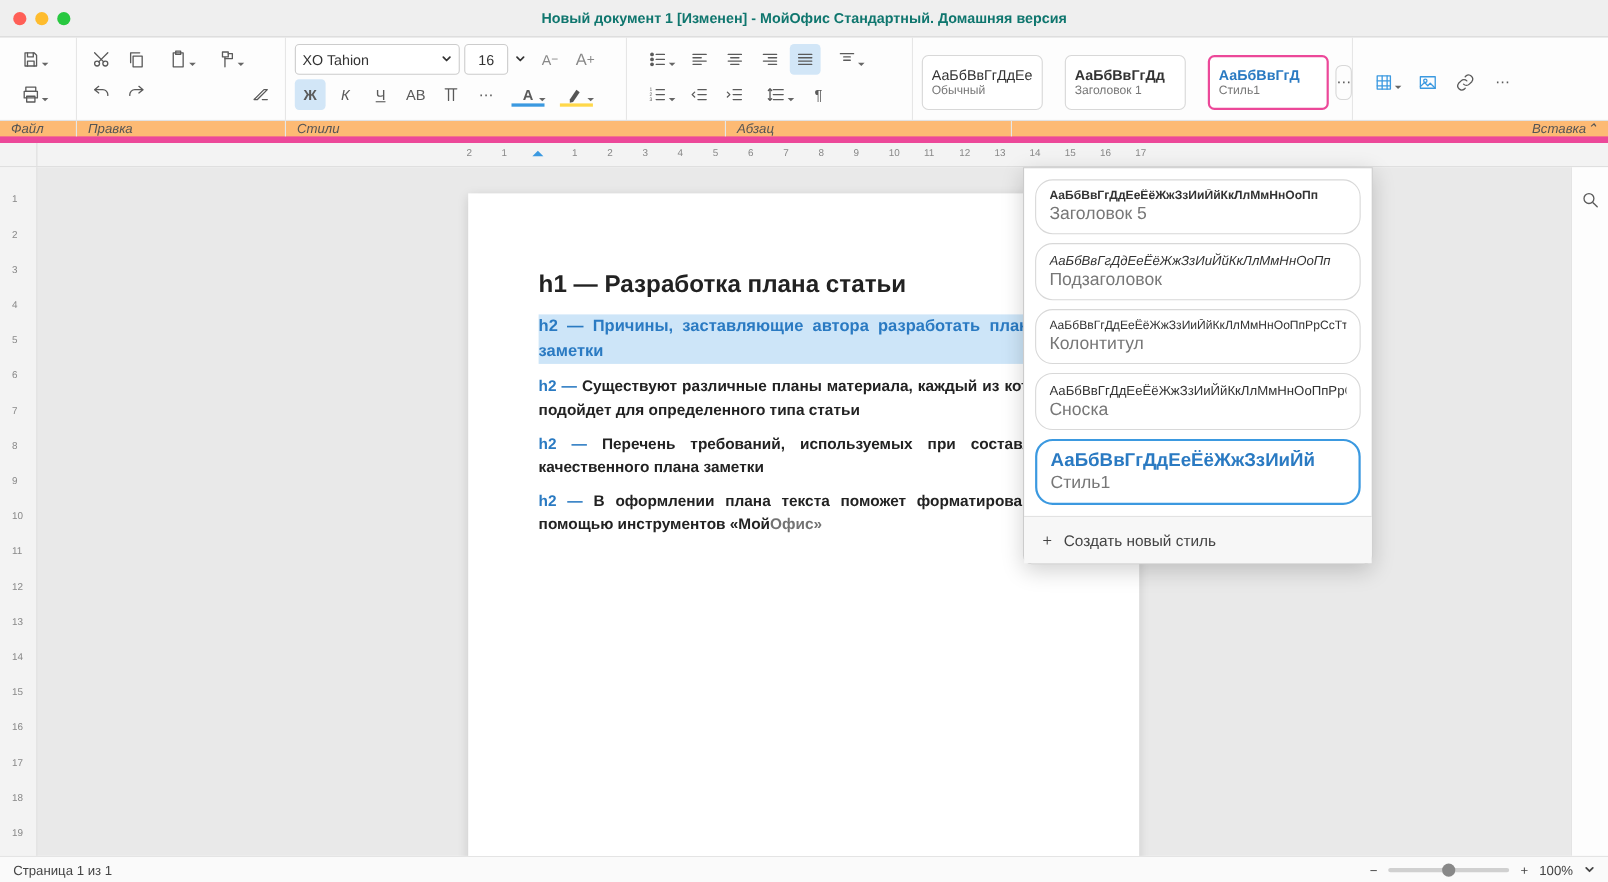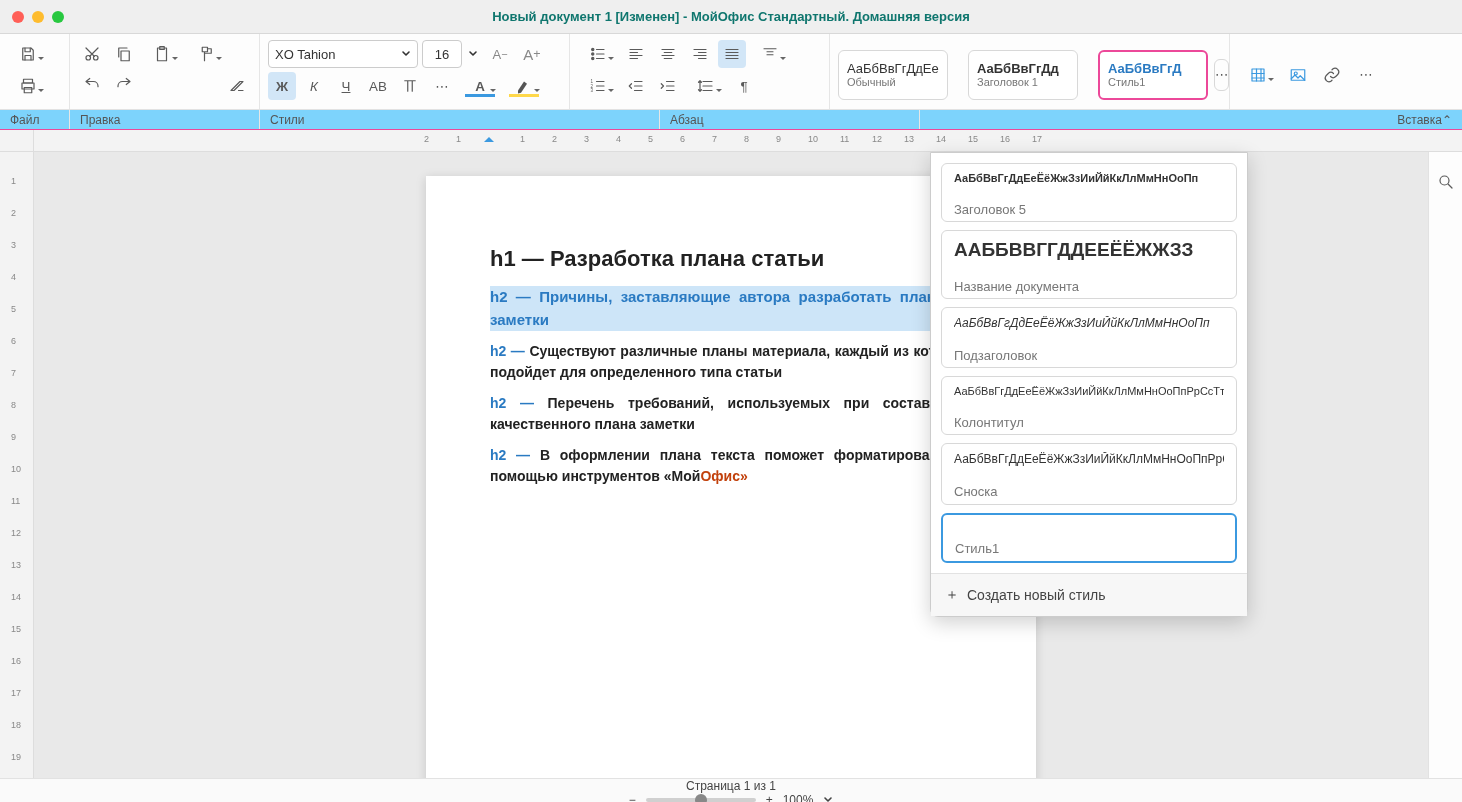--- a/index.html
+++ b/index.html
@@ -26,21 +26,21 @@
 .size-wrap { display: flex; align-items: center; gap: 2px; }
 .size-arrow { width: 18px; height: 28px; display: flex; align-items: center; justify-content: center; cursor: pointer; }
 .btn-active { background: #d2e6f7 !important; }
 .clr-under { height: 3px; position: absolute; bottom: 3px; left: 5px; right: 5px; }
 .style-card { border: 1px solid #d8d8d8; border-radius: 6px; padding: 4px 8px; width: 110px; height: 50px; display: flex; flex-direction: column; justify-content: center; overflow: hidden; cursor: pointer; background: #fff; }
 .style-card.sel { border: 2px solid #ec4899; }
 .style-prev { font-size: 13px; white-space: nowrap; overflow: hidden; }
 .style-name { font-size: 11px; color: #777; white-space: nowrap; overflow: hidden; }
 
 
-.section-labels { display: flex; height: 20px; border-bottom: 1px solid #ec4899; background: #7dd3fc; font-size: 12px; color: #555; }
+.section-labels { display: flex; height: 20px; border-bottom: 6px solid #ec4899; background: #fdba74; font-size: 12px; color: #555; font-style: italic; }
 .section-labels div { border-right: 1px solid #e6e6e6; padding-left: 10px; display: flex; align-items: center; }
 
 
 .ruler-row { height: 22px; background: #f3f3f3; border-bottom: 1px solid #ddd; display: flex; }
 .ruler-v-spacer { width: 34px; border-right: 1px solid #ddd; }
 .ruler-h { flex: 1; position: relative; font-size: 9px; color: #888; overflow: hidden; }
 .ruler-h span { position: absolute; top: 4px; }
 
 
 .main { display: flex; height: calc(100vh - 34px - 76px - 20px - 22px - 24px); background: #e9e9e9; position: relative; }
@@ -52,28 +52,28 @@
 .page .h2blue { font-size: 15px; font-weight: bold; color: #2a7ac2; line-height: 1.5; }
 .page .h2blue.sel { background: #cde5f8; }
 .page .h2black { font-size: 14px; font-weight: bold; color: #222; line-height: 1.5; margin-top: 10px; }
 .page .h2black b { color: #2a7ac2; }
 .page p { margin-bottom: 6px; text-align: justify; }
 .right-bar { width: 34px; background: #fdfdfd; border-left: 1px solid #e2e2e2; display: flex; flex-direction: column; align-items: center; padding-top: 16px; }
 
 
 .popup { position: absolute; top: 0; right: 214px; width: 318px; background: #fff; border: 1px solid #ccc; border-radius: 0 0 8px 8px; box-shadow: 0 6px 20px rgba(0,0,0,.18); z-index: 100; }
 .popup-list { padding: 10px; display: flex; flex-direction: column; gap: 8px; max-height: 420px; overflow-y: auto; }
-.popup-card { border: 1px solid #d8d8d8; border-radius: 6px; padding: 8px 12px; cursor: pointer; overflow: hidden; }
+.popup-card { border: 1px solid #d8d8d8; border-radius: 16px; padding: 8px 12px; cursor: pointer; overflow: hidden; }
 .popup-card.sel { border: 2px solid #3b99e0; }
 .popup-card .prev { white-space: nowrap; overflow: hidden; }
-.popup-card .nm { font-size: 13px; color: #777; margin-top: 18px; }
+.popup-card .nm { font-size: 16px; color: #777; margin-top: 2px; }
 .popup-footer { border-top: 1px solid #e2e2e2; padding: 12px 14px; font-size: 14px; color: #444; display: flex; align-items: center; gap: 8px; cursor: pointer; background: #f7f7f7; }
 
 
-.statusbar { height: 24px; background: #fafafa; border-top: 1px solid #e2e2e2; display: flex; align-items: center; justify-content: space-between; padding: 0 12px; font-size: 12px; color: #444; flex-direction: column; }
+.statusbar { height: 24px; background: #fafafa; border-top: 1px solid #e2e2e2; display: flex; align-items: center; justify-content: space-between; padding: 0 12px; font-size: 12px; color: #444; }
 .zoom { display: flex; align-items: center; gap: 10px; }
 .slider { width: 110px; height: 4px; background: #d0d0d0; border-radius: 2px; position: relative; }
 .slider .thumb { width: 12px; height: 12px; background: #888; border-radius: 50%; position: absolute; top: -4px; left: 50%; transform: translateX(-50%); }
 
 svg { width: 18px; height: 18px; stroke: currentColor; fill: none; stroke-width: 1.6; stroke-linecap: round; stroke-linejoin: round; }
 .chev { width: 10px; height: 10px; }
 </style>
 </head>
 <body>
 
@@ -362,55 +362,52 @@
       <span style="top: 536px;">17</span>
       <span style="top: 568px;">18</span>
       <span style="top: 600px;">19</span>
     </div>
   <div class="canvas">
     <div class="page">
       <h1>h1 — Разработка плана статьи</h1>
       <p class="h2blue sel">h2 — Причины, заставляющие автора разработать план для заметки</p>
       <p class="h2black"><b>h2 —</b><span> Существуют различные планы материала, каждый из которых подойдет для определенного типа статьи</span></p>
       <p class="h2black"><b>h2 —</b><span> Перечень требований, используемых при составлении качественного плана заметки</span></p>
-      <p class="h2black"><b>h2 —</b><span> В оформлении плана текста поможет форматирование с помощью инструментов «Мой</span><span style="color:#c2410c">Офис»</span></p>
+      <p class="h2black"><b>h2 —</b><span> В оформлении плана текста поможет форматирование с помощью инструментов «Мой</span><span style="color:#737373">Офис»</span></p>
     </div>
   </div>
   <div class="right-bar">
     <button class="btn">
         <svg viewBox="0 0 24 24">
           <circle cx="10" cy="10" r="6"></circle>
           <path d="M15 15l5 5"></path>
         </svg>
       </button>
   </div>
 
   <div class="popup">
     <div class="popup-list" id="popup-list">
         <div class="popup-card">
           <div class="prev" style="font-weight:bold;font-size:11px;">АаБбВвГгДдЕеЁёЖжЗзИиЙйКкЛлМмНнОоПп</div>
           <div class="nm">Заголовок 5</div>
         </div>
         <div class="popup-card">
-          <div class="prev" style="font-weight:900;font-size:19px;">ААББВВГГДДЕЕЁЁЖЖЗЗ</div>
-          <div class="nm">Название документа</div>
-        </div>
-        <div class="popup-card">
           <div class="prev" style="font-style:italic;font-size:12px;">АаБбВвГгДдЕеЁёЖжЗзИиЙйКкЛлМмНнОоПп</div>
           <div class="nm">Подзаголовок</div>
         </div>
         <div class="popup-card">
           <div class="prev" style="font-size:11px;">АаБбВвГгДдЕеЁёЖжЗзИиЙйКкЛлМмНнОоПпРрСсТтУ</div>
           <div class="nm">Колонтитул</div>
         </div>
         <div class="popup-card">
           <div class="prev" style="font-size:12px;">АаБбВвГгДдЕеЁёЖжЗзИиЙйКкЛлМмНнОоПпРрС</div>
           <div class="nm">Сноска</div>
         </div>
         <div class="popup-card sel">
+          <div class="prev" style="font-weight:bold;font-size:17px;color:#2a7ac2;">АаБбВвГгДдЕеЁёЖжЗзИиЙй</div>
           <div class="nm">Стиль1</div>
         </div>
       </div>
     <div class="popup-footer">
       <span>＋</span>
       <span>Создать новый стиль</span>
     </div>
   </div>
 </div>
 

